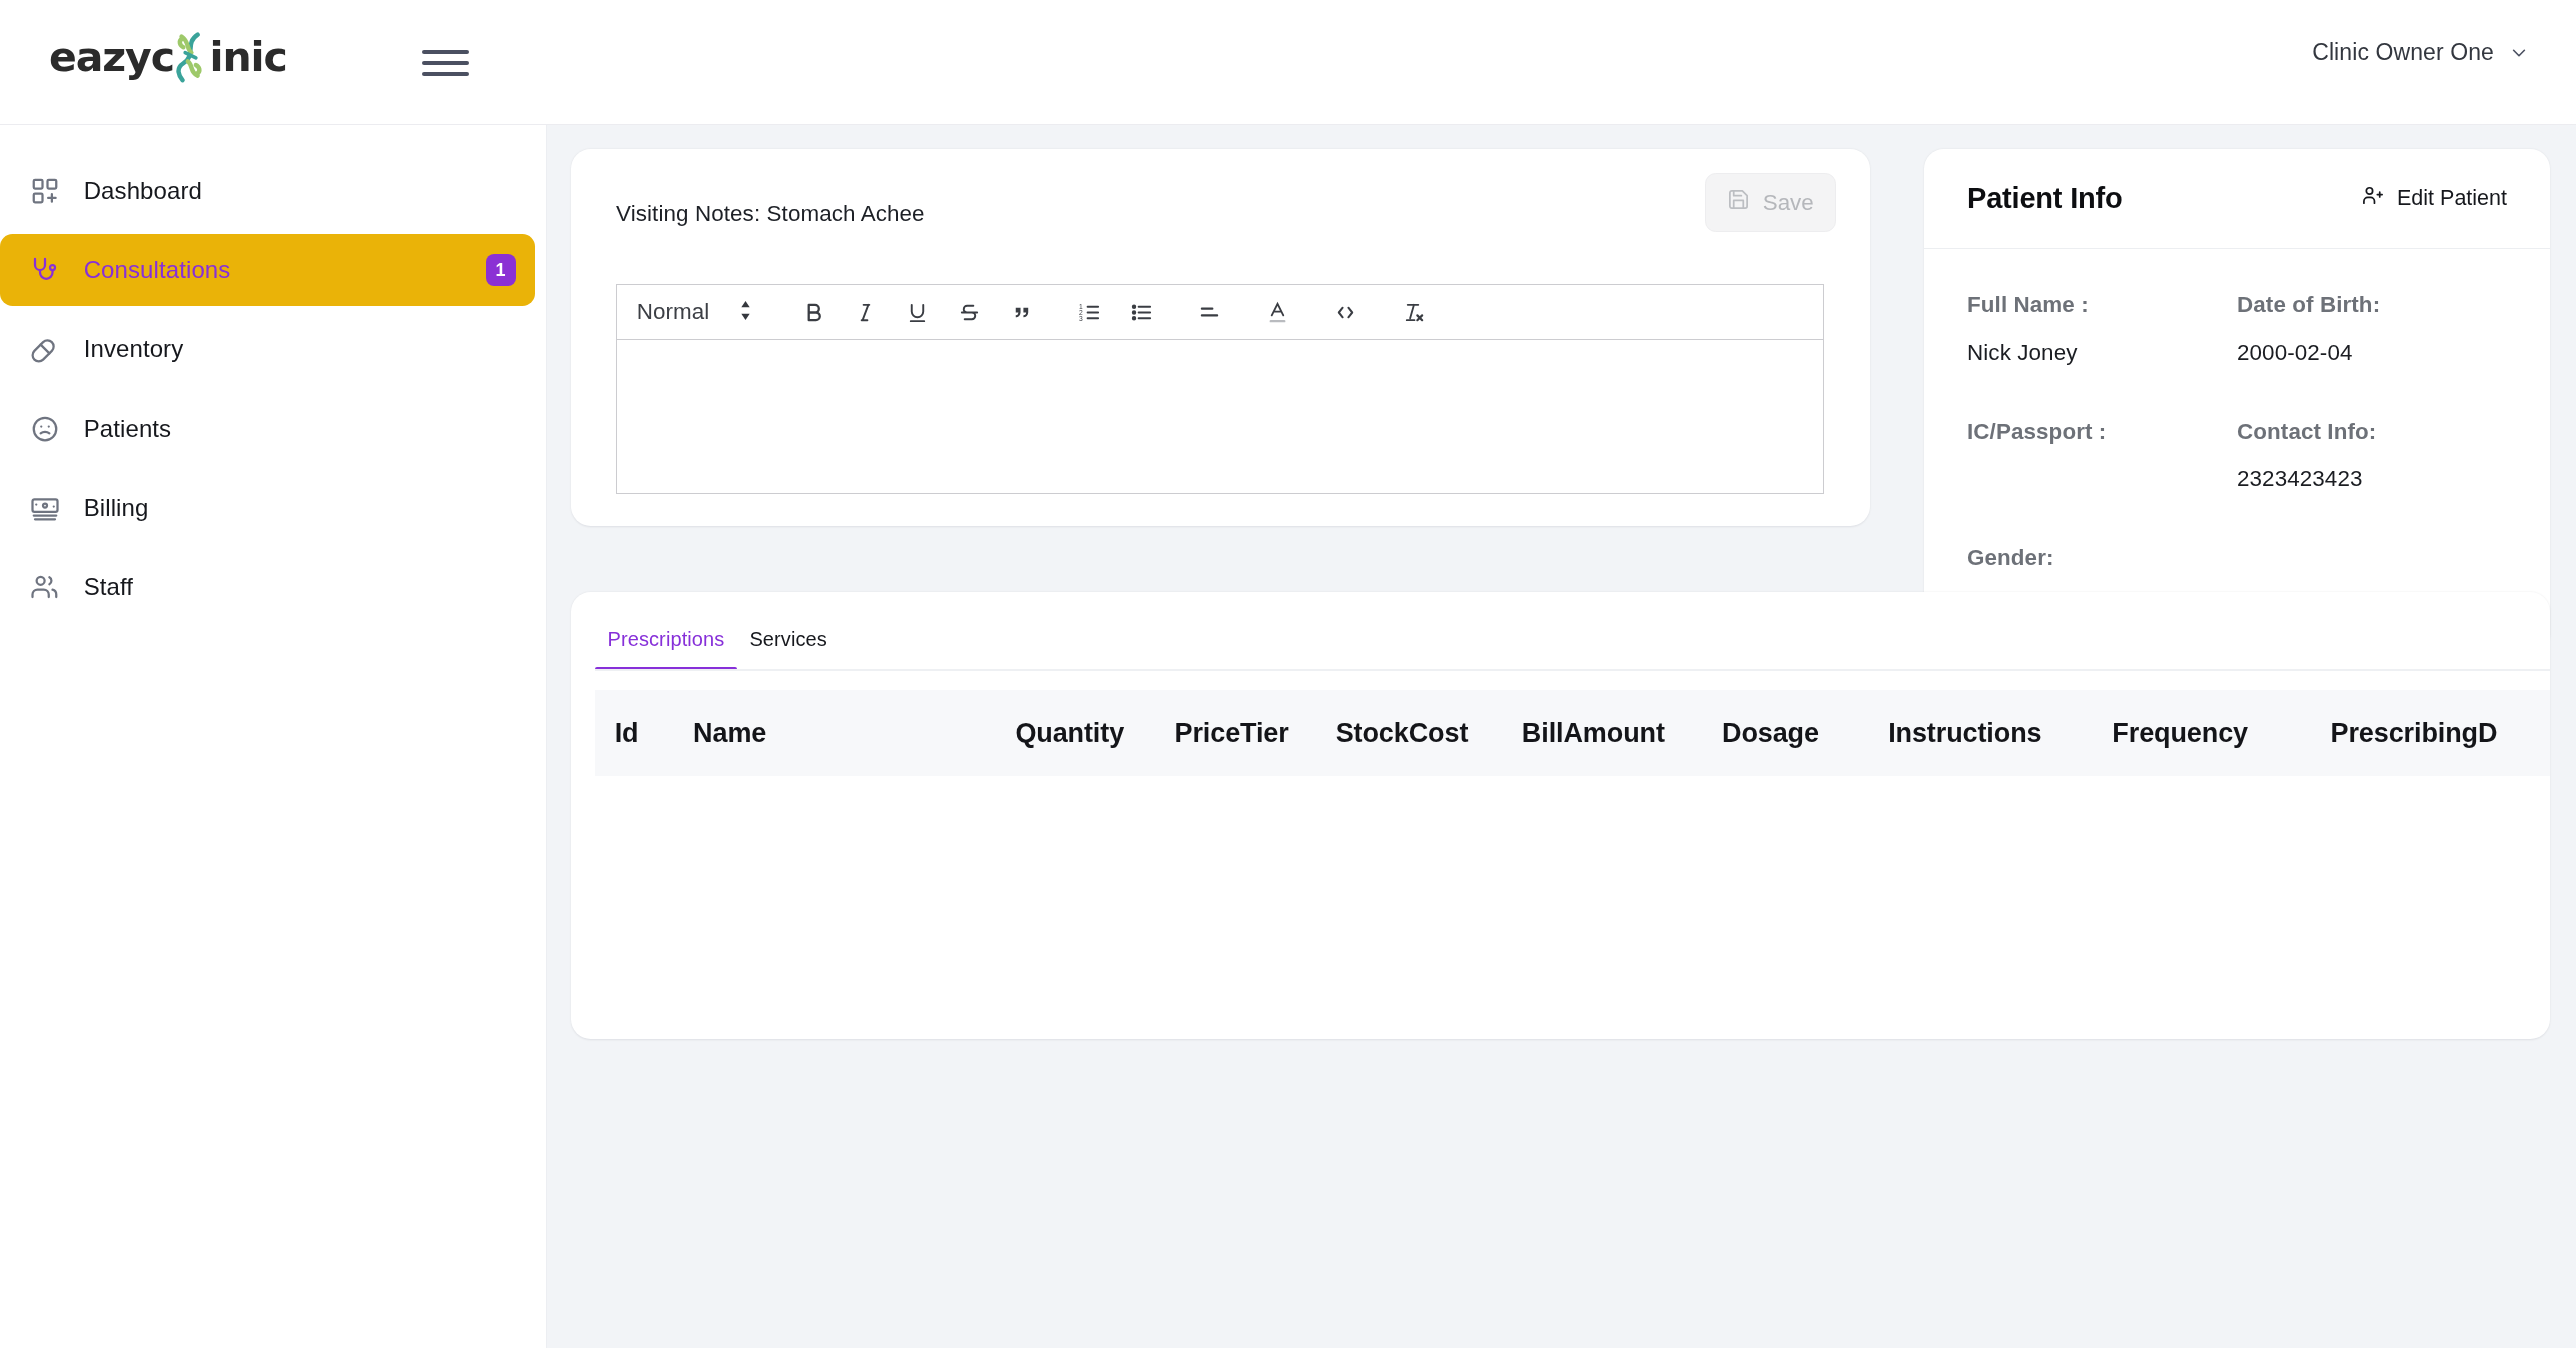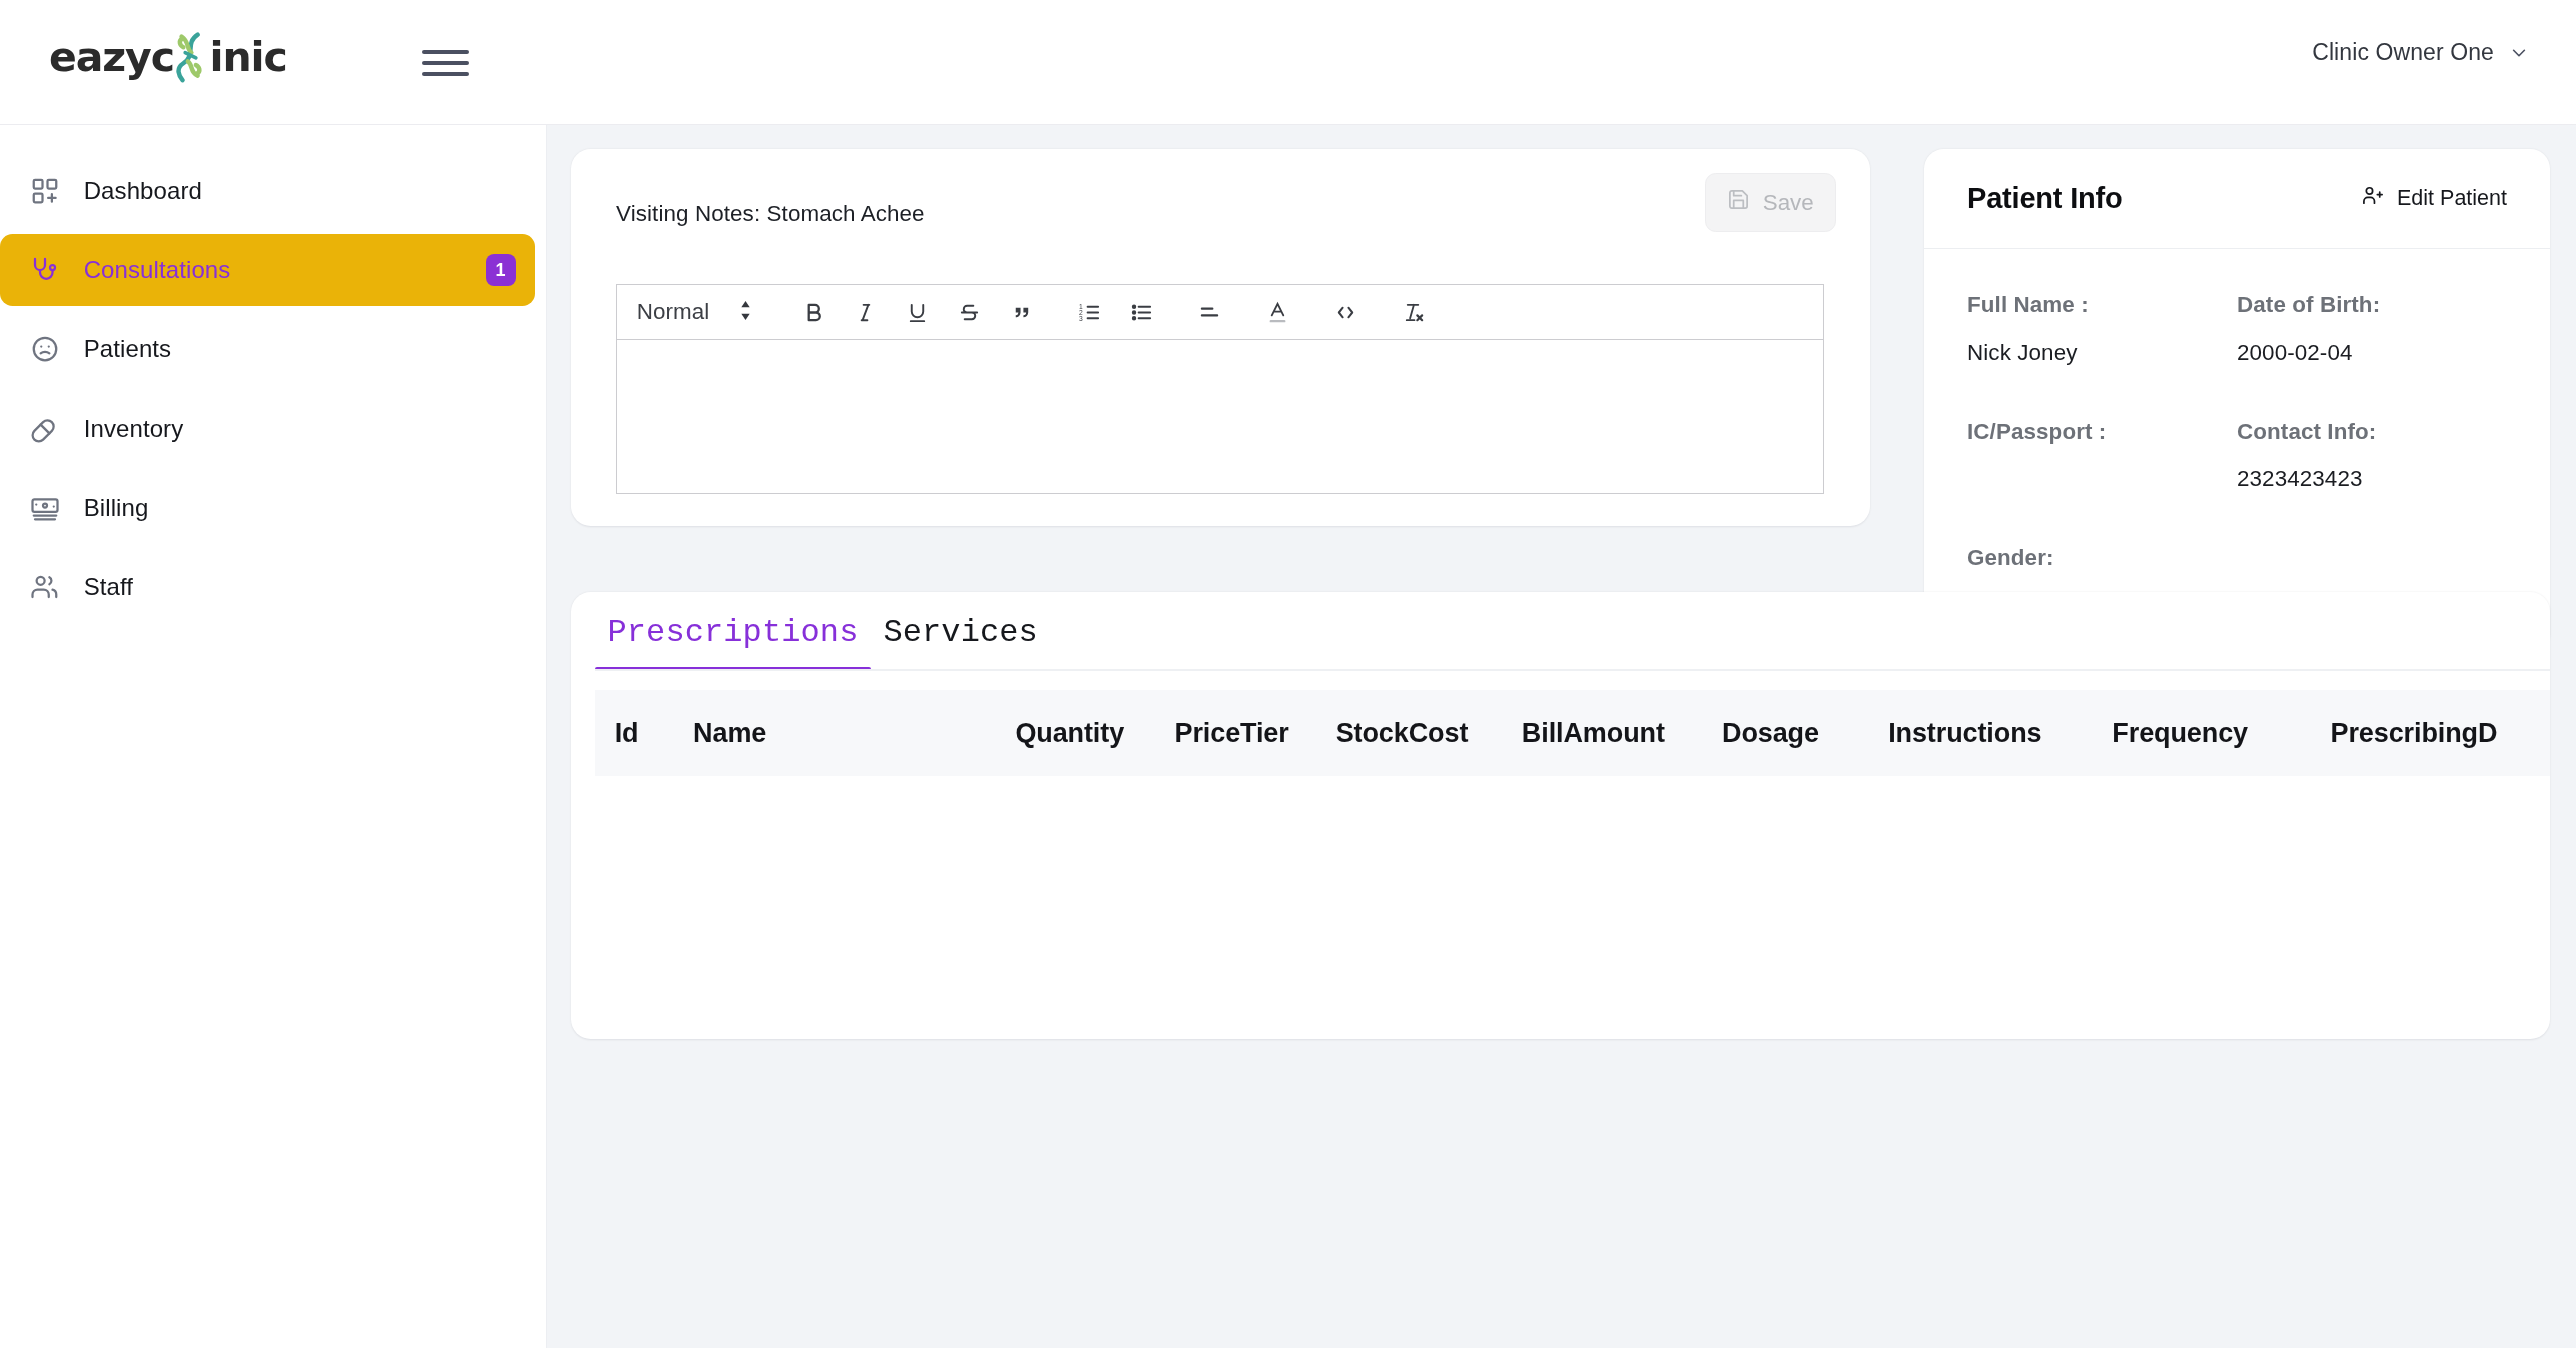--- a/index.html
+++ b/index.html
@@ -303,26 +303,25 @@
   }
   .tabs-bar {
     position: relative;
     height: 79px;
     padding-left: 24px;
     display: flex;
     align-items: flex-end;
   }
   .tab {
     position: relative;
-    font-size: 32px;
+    font-size: 20px;
     color: #16181d;
     padding: 0 12.5px 19.7px 12.5px;
     cursor: pointer;
     letter-spacing: 0.1px;
-    font-family: Liberation Mono, monospace;
   }
   .tab.active { color: #8730d9; }
   .tab.active::after {
     content: "";
     position: absolute;
     left: 0; right: 0; bottom: 0;
     height: 4.5px;
     background: #8730d9;
     border-radius: 2.7px;
   }
@@ -429,36 +428,36 @@
         <circle cx="18" cy="10" r="2"></circle>
       </svg>
     </span>
     <span class="nav-label">Consultations</span>
     <span class="nav-badge">1</span>
   </div>
 
   <div class="nav-item">
     <span class="nav-icon">
       <svg width="30" height="30" viewBox="0 0 24 24" fill="none" stroke="#6f7480" stroke-width="1.8" stroke-linecap="round" stroke-linejoin="round">
+        <path d="M10.5 20.5a4.95 4.95 0 0 1-7-7l7-7a4.95 4.95 0 0 1 7 7z"></path>
+          <path d="M8.5 8.5l7 7"></path>
+      </svg>
+    </span>
+    <span class="nav-label">Inventory</span>
+  </div>
+
+  <div class="nav-item">
+    <span class="nav-icon">
+      <svg width="30" height="30" viewBox="0 0 24 24" fill="none" stroke="#6f7480" stroke-width="1.8" stroke-linecap="round" stroke-linejoin="round">
         <circle cx="12" cy="12" r="9"></circle>
           <path d="M8.5 15.5c1-.8 2.2-1.2 3.5-1.2s2.5.4 3.5 1.2"></path>
         <path d="M9 10h.01M15 10h.01"></path>
       </svg>
     </span>
     <span class="nav-label">Patients</span>
-  </div>
-
-  <div class="nav-item">
-    <span class="nav-icon">
-      <svg width="30" height="30" viewBox="0 0 24 24" fill="none" stroke="#6f7480" stroke-width="1.8" stroke-linecap="round" stroke-linejoin="round">
-        <path d="M10.5 20.5a4.95 4.95 0 0 1-7-7l7-7a4.95 4.95 0 0 1 7 7z"></path>
-          <path d="M8.5 8.5l7 7"></path>
-      </svg>
-    </span>
-    <span class="nav-label">Inventory</span>
   </div>
 
   <div class="nav-item">
     <span class="nav-icon">
       <svg width="30" height="30" viewBox="0 0 24 24" fill="none" stroke="#6f7480" stroke-width="1.8" stroke-linecap="round" stroke-linejoin="round">
         <rect x="2" y="5" width="20" height="10" rx="1.5"></rect>
           <circle cx="12" cy="10" r="1.6"></circle>
         <path d="M5 9.2h.01M19 10.8h.01"></path>
           <path d="M3 18h18M4 21h16"></path>
       </svg>

